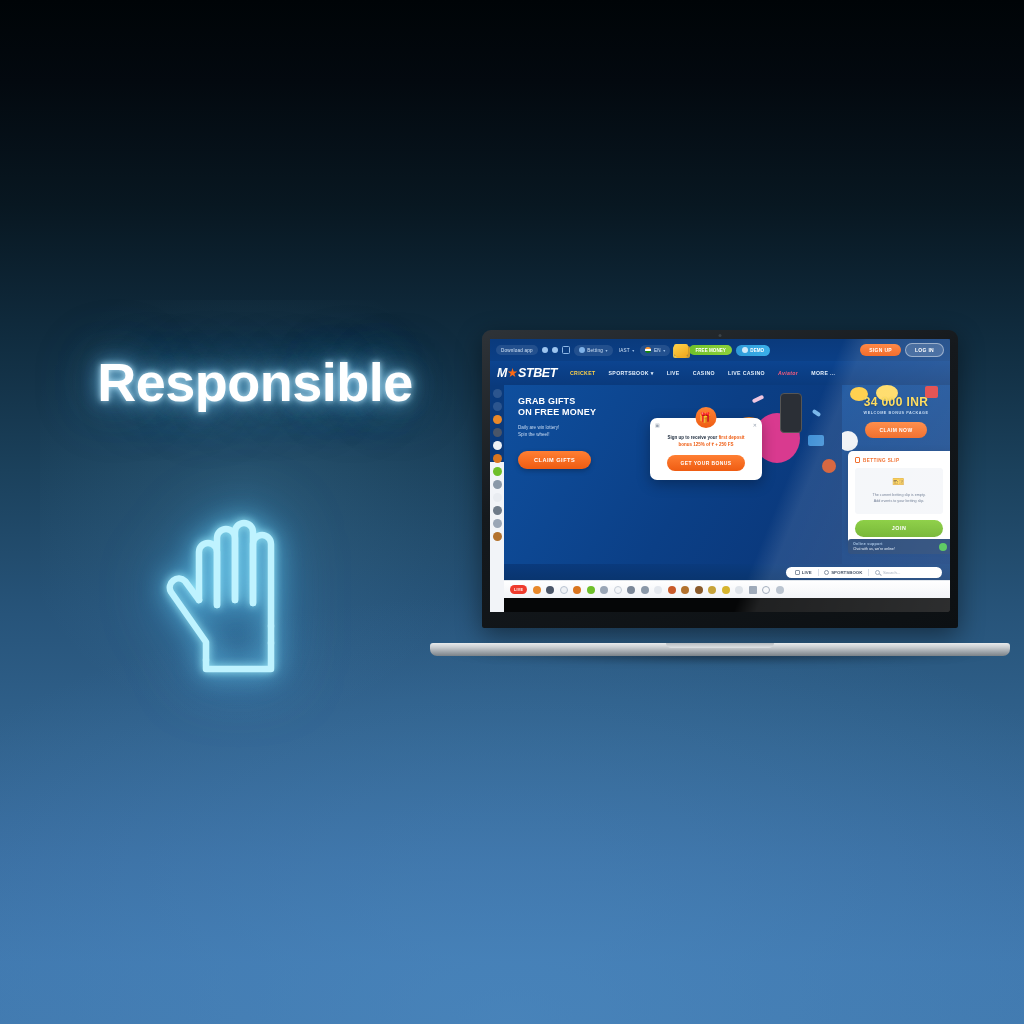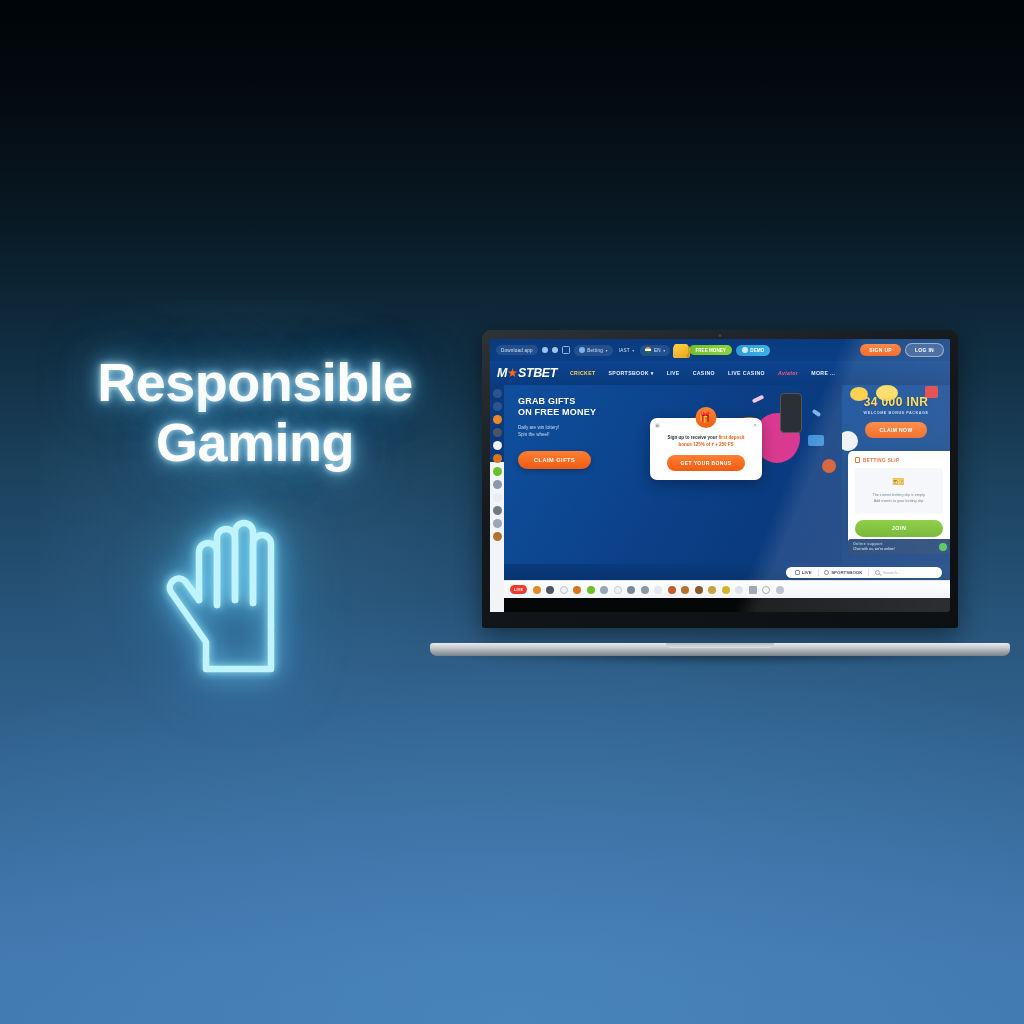--- a/index.html
+++ b/index.html
@@ -331,21 +331,20 @@
   .screen-bottom-fill { height: 14px; flex: 0 0 14px; background:#050607; }
 </style>
 </head>
 <body>
 
 <div id="bg"></div>
 <div id="bg-glow"></div>
 
 <h1 id="headline">
   <span>Responsible</span>
-  <span class="l2">Gaming</span>
 </h1>
 
 <div id="hand-wrap">
   <svg viewBox="0 0 140 165" fill="none" stroke="#bff3ff" stroke-width="6.5" stroke-linecap="round" stroke-linejoin="round">
     <path d="M57 97 V30 a9 9 0 0 1 18 0 V92"></path>
     <path d="M75 92 V24 a9 9 0 0 1 18 0 V95"></path>
     <path d="M93 95 V36 a9 9 0 0 1 18 0 V118"></path>
     <path d="M57 97 V44 a9 9 0 0 0 -18 0 V92"></path>
     <path d="M39 92 L25 73 a9 9 0 0 0 -14 11 l35 50 v18"></path>
     <path d="M111 118 v17"></path>

